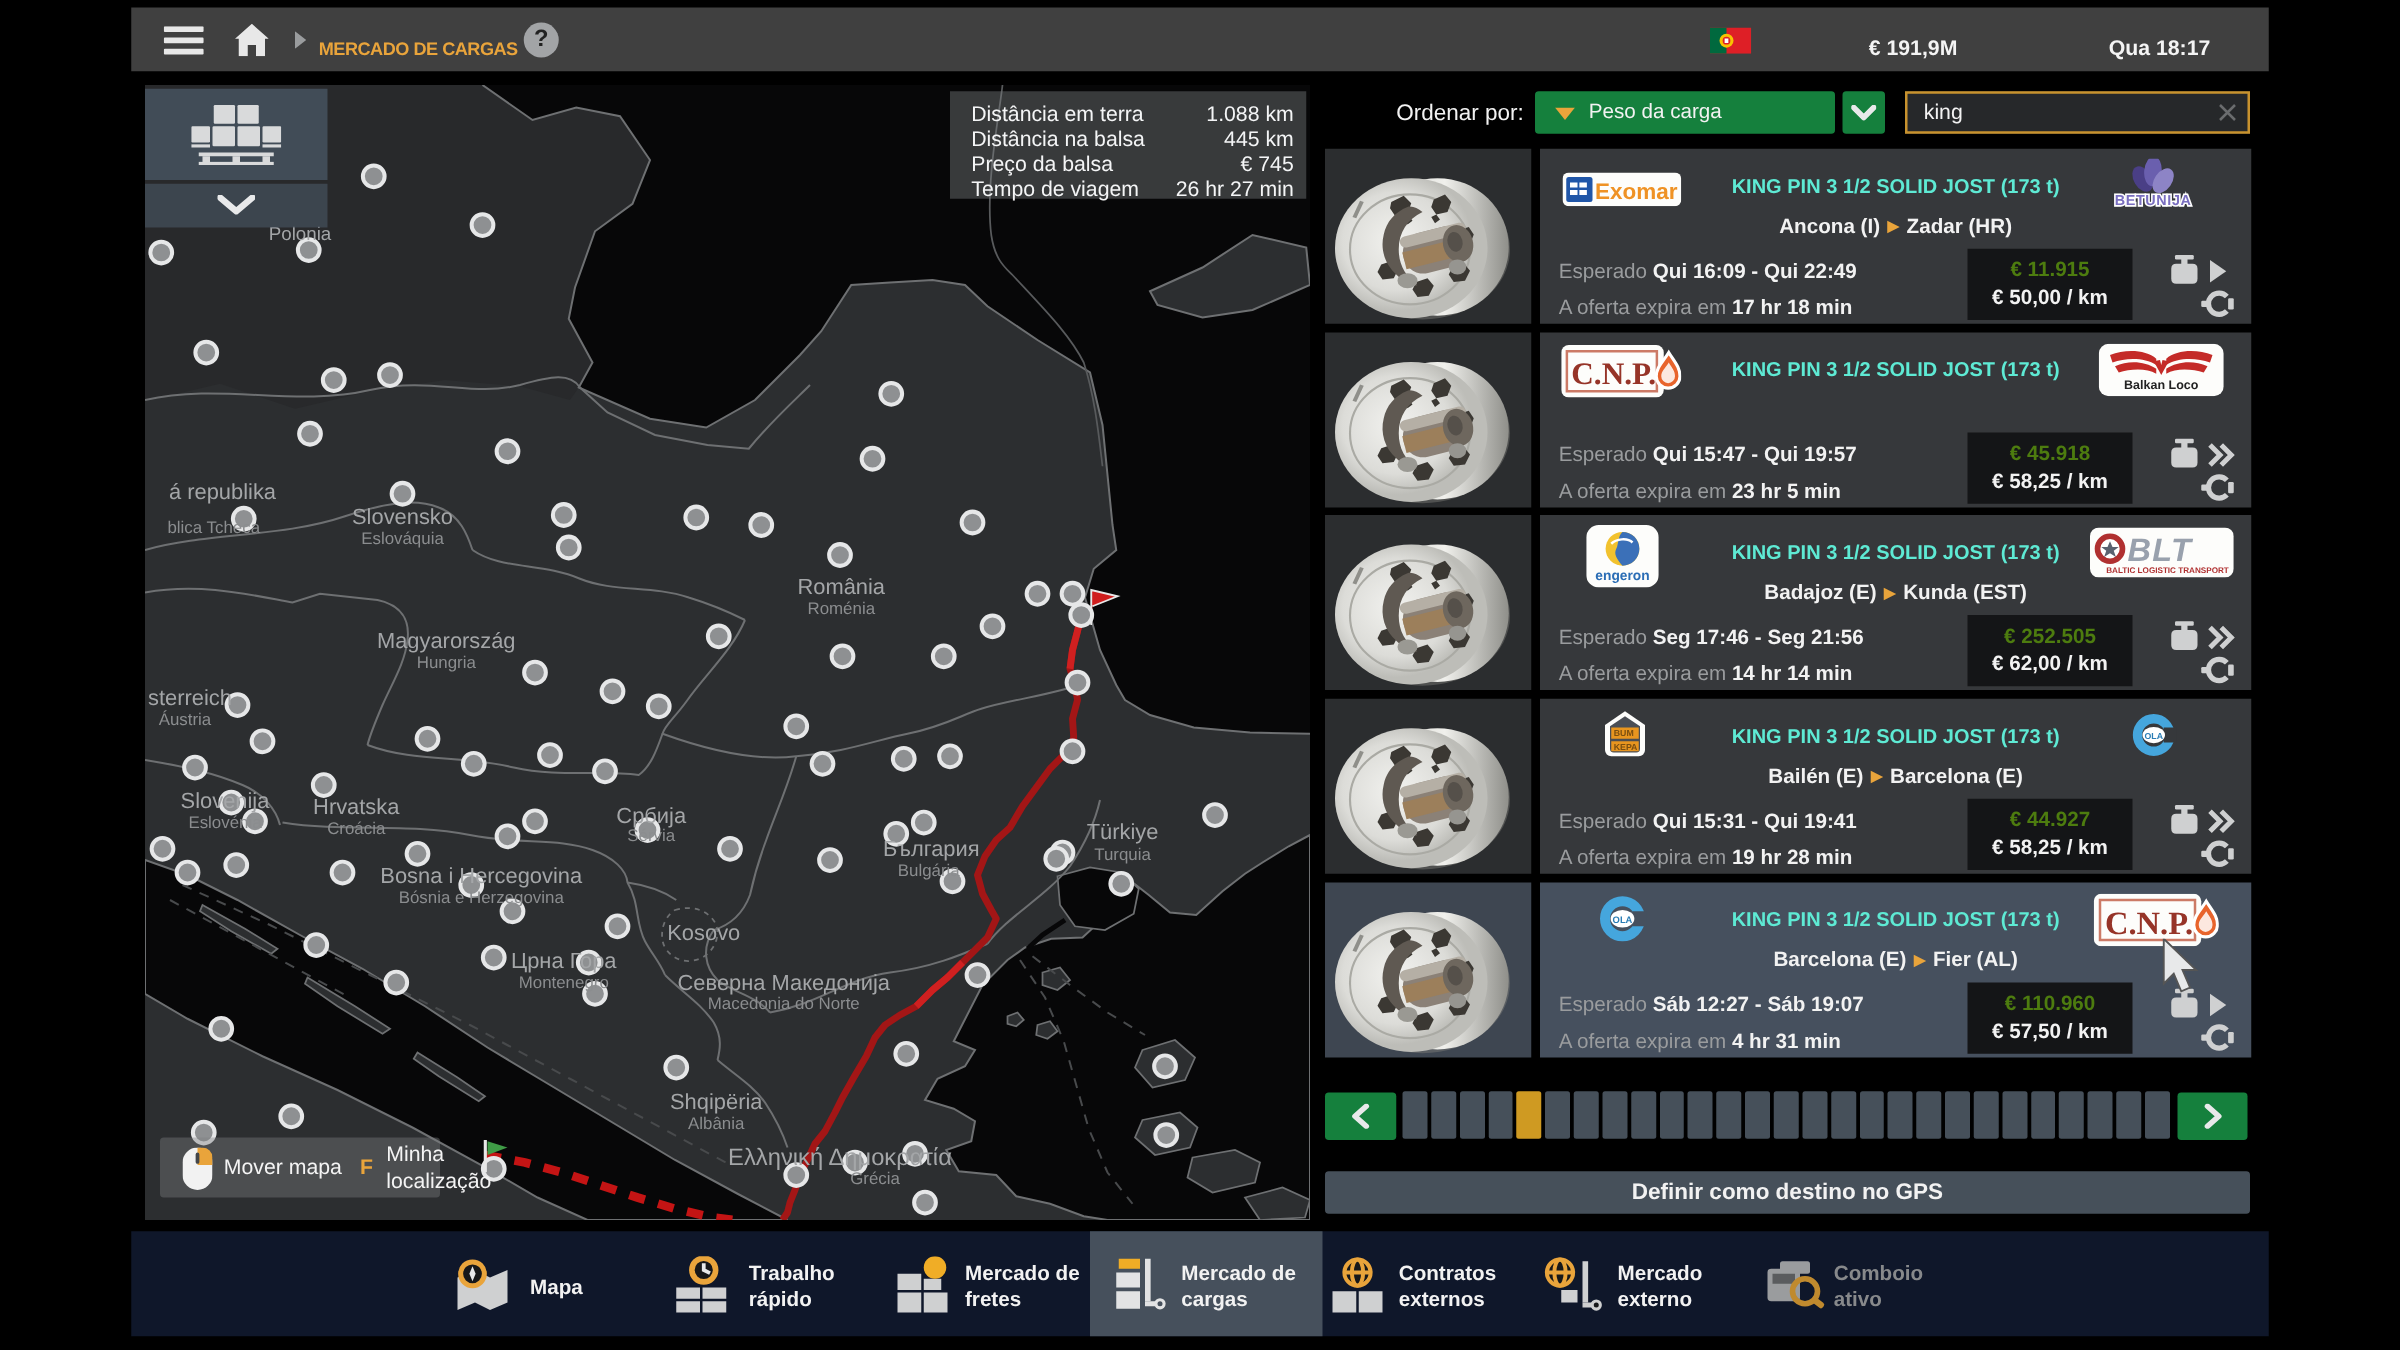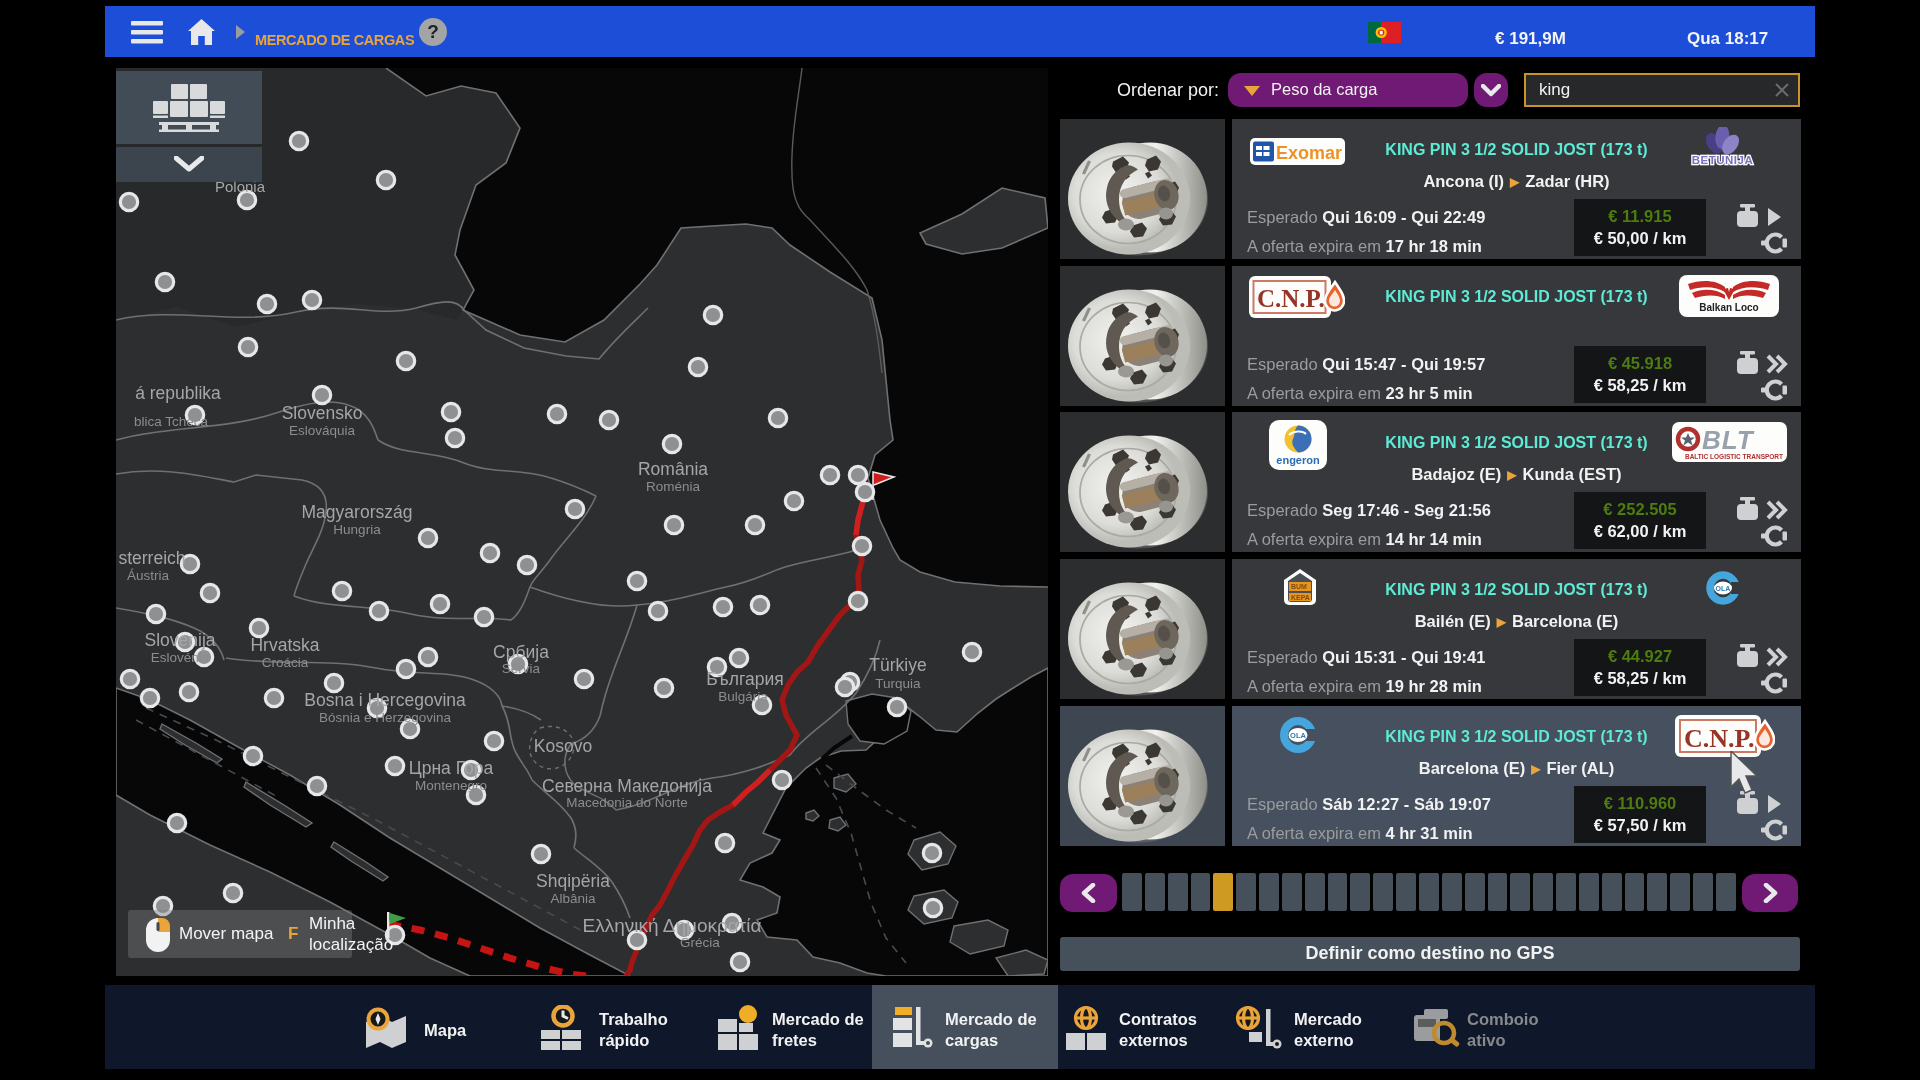--- a/index.html
+++ b/index.html
@@ -2,41 +2,41 @@
 <html><head>
 <meta charset="utf-8">
 <style>
   html,body{margin:0;padding:0;width:1920px;height:1080px;background:#000;overflow:hidden;
     font-family:"Liberation Sans",sans-serif;}
   *{box-sizing:border-box;}
   .abs{position:absolute;white-space:nowrap;}
   #stage{position:relative;width:1920px;height:1080px;background:#000;}
 
   
-  #topbar{left:105px;top:6px;width:1710px;height:51px;background:#1d4ed8;}
+  #topbar{left:105px;top:6px;width:1710px;height:51px;background:#404040;}
   .crumbtxt{color:#e9a43b;font-weight:bold;font-size:14.5px;letter-spacing:-0.4px;}
   .whitebold{color:#f4f4f4;font-weight:bold;font-size:17px;}
 
   
   #map{left:116px;top:68px;width:932px;height:908px;background:#2c2e30;overflow:hidden;}
 
   
   .rowimg{left:1060px;width:165px;height:140px;background:#2b2d2f;}
   .rowtxt{left:1232px;width:569px;height:140px;background:#36383b;}
   .hl .rowimg,.rowimg.hl{background:#3e4651;}
   .rowtxt.hl{background:#46505e;}
   .title{color:#5eead4;font-weight:bold;font-size:16px;text-align:center;width:100%;top:22px;}
   .route{color:#f2f2f2;font-size:16.5px;font-weight:bold;text-align:center;width:100%;top:53px;}
   .route .arr{color:#e9a43b;font-size:12px;position:relative;top:-1px;padding:0 6px;}
   .meta{left:15px;font-size:16.5px;color:#9a9c9e;}
   .meta b{color:#f2f2f2;}
   .pricebox{left:342px;top:80px;width:132px;height:57px;background:#141517;text-align:center;}
   .pricebox .p1{color:#4d7c0f;font-weight:bold;font-size:16.5px;margin-top:8px;}
   .pricebox .p2{color:#f2f2f2;font-weight:bold;font-size:16.5px;margin-top:3px;}
-  .btn{background:#701a75;border-radius:13px;}
+  .btn{background:#15803d;border-radius:3px;}
   .gpsbtn{left:1060px;top:937px;width:740px;height:34px;background:#46505a;border-radius:3px;
      color:#f2f2f2;font-weight:bold;font-size:18px;text-align:center;line-height:33px;}
 
   
   #navbar{left:105px;top:985px;width:1710px;height:84px;background:#0f172a;}
   .navlbl{color:#f2f2f2;font-weight:bold;font-size:16.5px;line-height:21px;}
   .navlbl.dim{color:#87898b;}
   .tile{width:19.85px;height:38px;background:#46505a;border-radius:2px;}
   .tile.on{background:#cf9a22;}
 </style>
@@ -299,20 +299,30 @@
           <rect x="6" y="45.5" width="60" height="2.5"></rect>
         </g>
       </svg>
     </div>
     <div class="abs" style="left:0;top:79px;width:146px;height:35px;background:#414c57cc;">
       <svg class="abs" style="left:58px;top:9px" width="30" height="17" viewBox="0 0 30 17">
         <path d="M2,2 L15,13 L28,2" fill="none" stroke="#e8e9ea" stroke-width="5" stroke-linecap="round" stroke-linejoin="round"></path>
       </svg>
     </div>
 
+    <div class="abs" style="left:644px;top:5px;width:285px;height:86px;background:rgba(125,128,131,0.42);color:#f4f5f6;font-size:17px;">
+      <div class="abs" style="left:17px;top:9px;">Distância em terra</div>
+        <div class="abs" style="right:10px;top:9px;">1.088 km</div>
+      <div class="abs" style="left:17px;top:29px;">Distância na balsa</div>
+        <div class="abs" style="right:10px;top:29px;">445 km</div>
+      <div class="abs" style="left:17px;top:49px;">Preço da balsa</div>
+        <div class="abs" style="right:10px;top:49px;">€ 745</div>
+      <div class="abs" style="left:17px;top:69px;">Tempo de viagem</div>
+        <div class="abs" style="right:10px;top:69px;">26 hr 27 min</div>
+    </div>
 
     <div class="abs" style="left:12px;top:842px;width:224px;height:48px;background:rgba(125,128,131,0.4);border-radius:3px;">
       <svg class="abs" style="left:18px;top:8px" width="24" height="34" viewBox="0 0 24 34">
         <rect x="0" y="0" width="24" height="34" rx="12" fill="#f2f2f2"></rect>
         <path d="M12,0 h4 a8,8 0 0 1 8,8 v6 h-12 Z" fill="#e9a43b"></path>
         <rect x="10.5" y="4" width="3" height="9" rx="1.5" fill="#43464a"></rect>
       </svg>
       <div class="abs" style="left:51px;top:14px;color:#f4f4f4;font-size:17px;">Mover mapa</div>
       <div class="abs" style="left:160px;top:14px;color:#e9a43b;font-size:17px;font-weight:bold;">F</div>
       <div class="abs" style="left:181px;top:3px;color:#f4f4f4;font-size:17px;line-height:21px;">Minha<br>localização</div>

